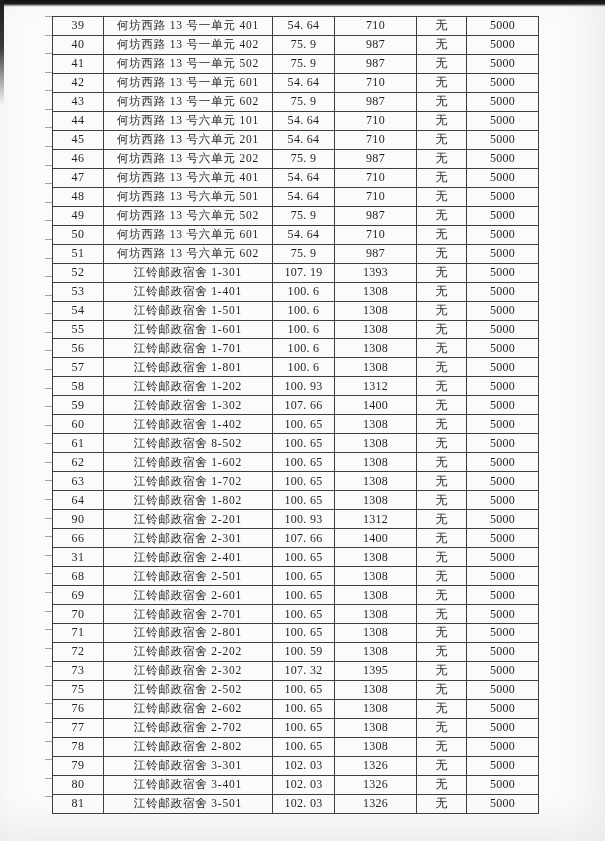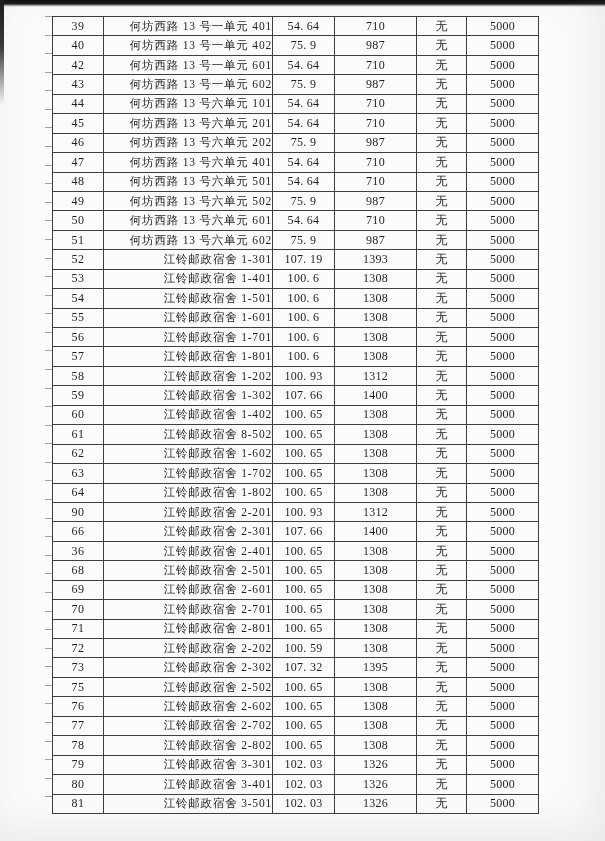--- a/index.html
+++ b/index.html
@@ -61,21 +61,21 @@
     border: 1px solid #3e3e3e;
     text-align: center;
     vertical-align: middle;
     padding: 0;
     white-space: nowrap;
     overflow: hidden;
     font-size: 12px;
     color: #1f1f1f;
   }
   .doc-table td.c0 { font-size: 12px; letter-spacing: 0.5px; }
-  .doc-table td.c1 { font-size: 11.5px; letter-spacing: 0.8px; text-align: right; }
+  .doc-table td.c1 { font-size: 11.5px; letter-spacing: 0.8px; }
   .doc-table td.c2, .doc-table td.c3, .doc-table td.c5 { font-size: 12px; letter-spacing: 0.3px; }
   .doc-table td.c4 { font-size: 12px; }
 </style>
 </head>
 <body>
 
 <div class="page">
   <div class="scan-top-edge"></div>
   <div class="scan-left-edge"></div>
   <div class="row-ticks"></div>
@@ -100,20 +100,28 @@
         </tr>
         <tr>
           <td class="c0">40</td>
           <td class="c1">何坊西路 13 号一单元 402</td>
           <td class="c2">75. 9</td>
           <td class="c3">987</td>
           <td class="c4">无</td>
           <td class="c5">5000</td>
         </tr>
         <tr>
+          <td class="c0">41</td>
+          <td class="c1">何坊西路 13 号一单元 502</td>
+          <td class="c2">75. 9</td>
+          <td class="c3">987</td>
+          <td class="c4">无</td>
+          <td class="c5">5000</td>
+        </tr>
+        <tr>
           <td class="c0">42</td>
           <td class="c1">何坊西路 13 号一单元 601</td>
           <td class="c2">54. 64</td>
           <td class="c3">710</td>
           <td class="c4">无</td>
           <td class="c5">5000</td>
         </tr>
         <tr>
           <td class="c0">43</td>
           <td class="c1">何坊西路 13 号一单元 602</td>
@@ -300,21 +308,21 @@
         </tr>
         <tr>
           <td class="c0">66</td>
           <td class="c1">江铃邮政宿舍 2-301</td>
           <td class="c2">107. 66</td>
           <td class="c3">1400</td>
           <td class="c4">无</td>
           <td class="c5">5000</td>
         </tr>
         <tr>
-          <td class="c0">36</td>
+          <td class="c0">31</td>
           <td class="c1">江铃邮政宿舍 2-401</td>
           <td class="c2">100. 65</td>
           <td class="c3">1308</td>
           <td class="c4">无</td>
           <td class="c5">5000</td>
         </tr>
         <tr>
           <td class="c0">68</td>
           <td class="c1">江铃邮政宿舍 2-501</td>
           <td class="c2">100. 65</td>

